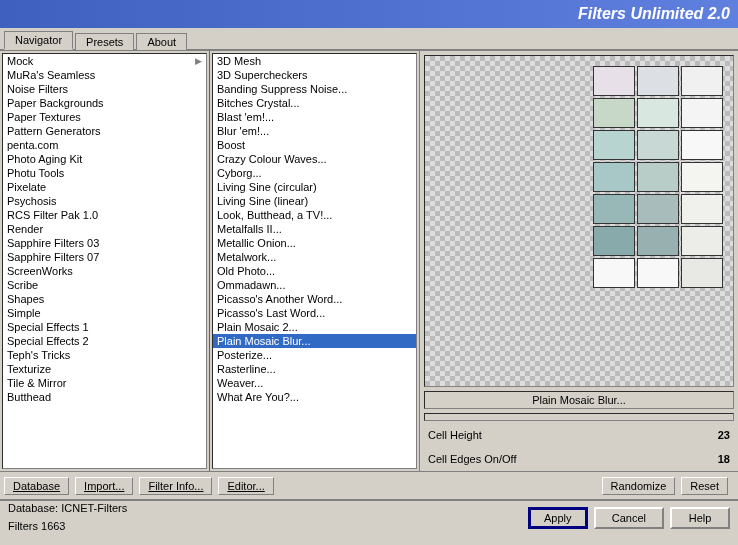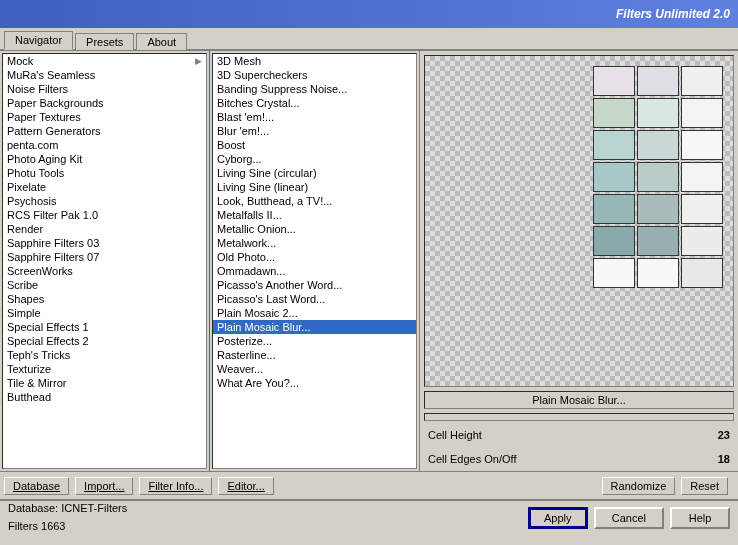--- a/index.html
+++ b/index.html
@@ -11,21 +11,21 @@
       height: 545px;
       overflow: hidden;
     }
 
     
     .title-bar {
       background: linear-gradient(to right, #4060c0, #6080e0);
       color: white;
       font-style: italic;
       font-weight: bold;
-      font-size: 12px;
+      font-size: 16px;
       padding: 4px 8px;
       text-align: right;
       height: 28px;
       display: flex;
       align-items: center;
       justify-content: flex-end;
     }
 
     
     .tab-bar {
@@ -329,20 +329,21 @@
 
   <div class="middle-panel">
     <div class="middle-list">
       <div class="middle-item">3D Mesh</div>
       <div class="middle-item">3D Supercheckers</div>
       <div class="middle-item">Banding Suppress Noise...</div>
       <div class="middle-item">Bitches Crystal...</div>
       <div class="middle-item">Blast 'em!...</div>
       <div class="middle-item">Blur 'em!...</div>
       <div class="middle-item">Boost</div>
+      <div class="middle-item">Crazy Colour Waves...</div>
       <div class="middle-item">Cyborg...</div>
       <div class="middle-item">Living Sine (circular)</div>
       <div class="middle-item">Living Sine (linear)</div>
       <div class="middle-item">Look, Butthead, a TV!...</div>
       <div class="middle-item">Metalfalls II...</div>
       <div class="middle-item">Metallic Onion...</div>
       <div class="middle-item">Metalwork...</div>
       <div class="middle-item">Old Photo...</div>
       <div class="middle-item">Ommadawn...</div>
       <div class="middle-item">Picasso's Another Word...</div>

